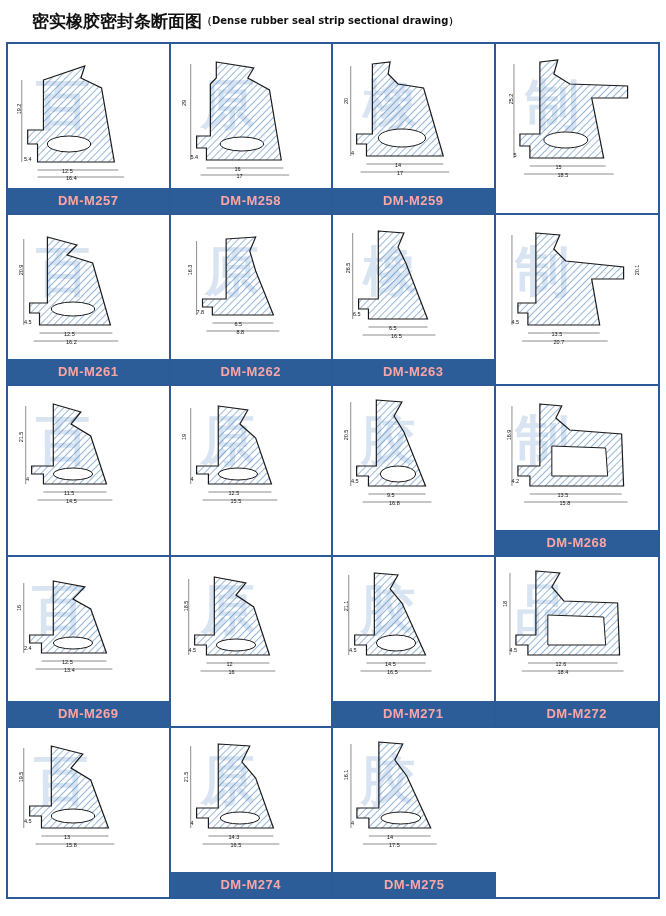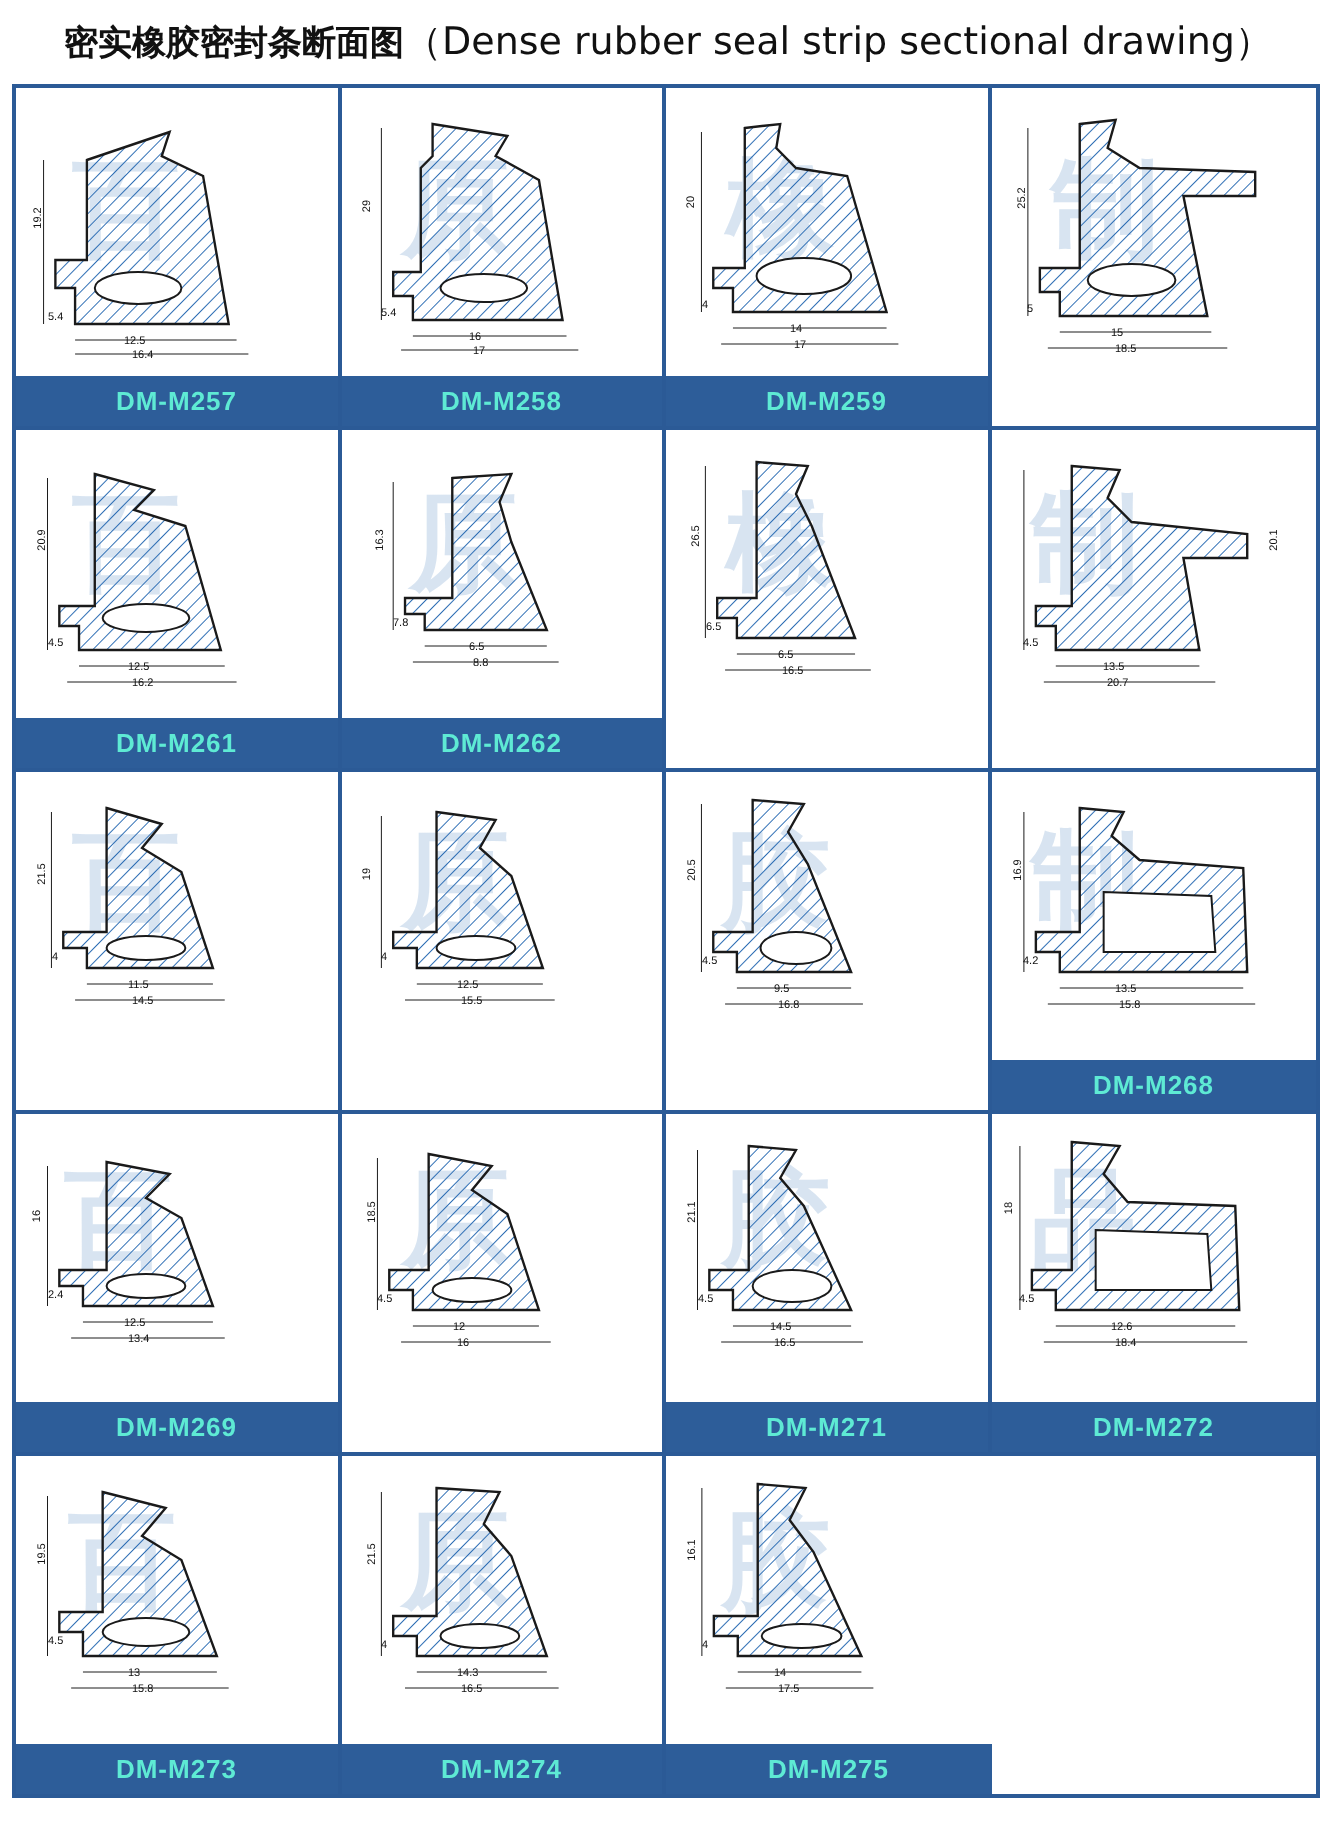--- a/index.html
+++ b/index.html
@@ -21,21 +21,21 @@
     display:flex;align-items:center;
     padding-left:26px;
     font-size:16px;
     font-weight:bold;
     letter-spacing:0px;
     color:#111;
     font-family:"DejaVu Sans","Liberation Sans",sans-serif;
     white-space:nowrap;
   }
   .title .cn{font-size:17px;font-weight:bold;}
-  .title .en{font-size:19px;font-weight:normal;text-align:center;}
+  .title .en{font-size:10px;font-weight:bold;text-align:center;}
   .grid{
     position:relative;
     width:654px;
     border:2px solid #2b5a96;
     box-sizing:border-box;
     background:#fff;
   }
   .row{
     display:flex;
     width:100%;
@@ -52,21 +52,21 @@
   .row:last-child .cell{border-bottom:none;}
   .fig{
     position:relative;
     height:144px;
     overflow:hidden;
     background:#fff;
   }
   .label{
     height:25px;
     background:#2d5d99;
-    color:#5eead4;
+    color:#fca5a5;
     font-weight:bold;
     font-size:13px;
     display:flex;align-items:center;justify-content:center;
     letter-spacing:0.5px;
   }
   
   .wm{
     position:absolute;
     font-family:"DejaVu Sans","Liberation Sans",sans-serif;
     font-weight:bold;
@@ -258,20 +258,21 @@
               <line x1="20" y1="18" x2="20" y2="104"></line>
               <line x1="36" y1="112" x2="96" y2="112"></line>
               <line x1="30" y1="120" x2="104" y2="120"></line>
             </g>
           </svg>
           <div style="position:absolute;left:10px;top:50px;font-size:5.5px;transform:rotate(-90deg);">26.5</div>
           <div style="position:absolute;left:56px;top:110px;font-size:5.5px;">6.5</div>
           <div style="position:absolute;left:58px;top:118px;font-size:5.5px;">16.5</div>
           <div style="position:absolute;left:20px;top:96px;font-size:5.5px;">6.5</div>
         </div>
+        <div class="label">DM-M263</div>
       </div>
 
       <div class="cell">
         <div class="fig">
           <span class="wm" style="left:20px;top:30px;">制</span>
           <svg class="draw" viewBox="0 0 163 144" preserveAspectRatio="none">
             <defs>
               <pattern id="h8" width="5" height="5" patternTransform="rotate(45)" patternUnits="userSpaceOnUse">
                 <line x1="0" y1="0" x2="0" y2="5" stroke="#2f6fb5" stroke-width="1"></line>
               </pattern>
@@ -507,21 +508,20 @@
               <line x1="16" y1="20" x2="16" y2="100"></line>
               <line x1="34" y1="108" x2="102" y2="108"></line>
               <line x1="28" y1="116" x2="108" y2="116"></line>
             </g>
           </svg>
           <div style="position:absolute;left:8px;top:46px;font-size:5.5px;transform:rotate(-90deg);">19.5</div>
           <div style="position:absolute;left:56px;top:106px;font-size:5.5px;">13</div>
           <div style="position:absolute;left:58px;top:114px;font-size:5.5px;">15.8</div>
           <div style="position:absolute;left:16px;top:90px;font-size:5.5px;">4.5</div>
         </div>
-        <div class="label">DM-M273</div>
       </div>
 
       <div class="cell">
         <div class="fig">
           <span class="wm" style="left:30px;top:26px;">原</span>
           <svg class="draw" viewBox="0 0 163 144" preserveAspectRatio="none">
             <defs>
               <pattern id="h18" width="5" height="5" patternTransform="rotate(45)" patternUnits="userSpaceOnUse">
                 <line x1="0" y1="0" x2="0" y2="5" stroke="#2f6fb5" stroke-width="1"></line>
               </pattern>

